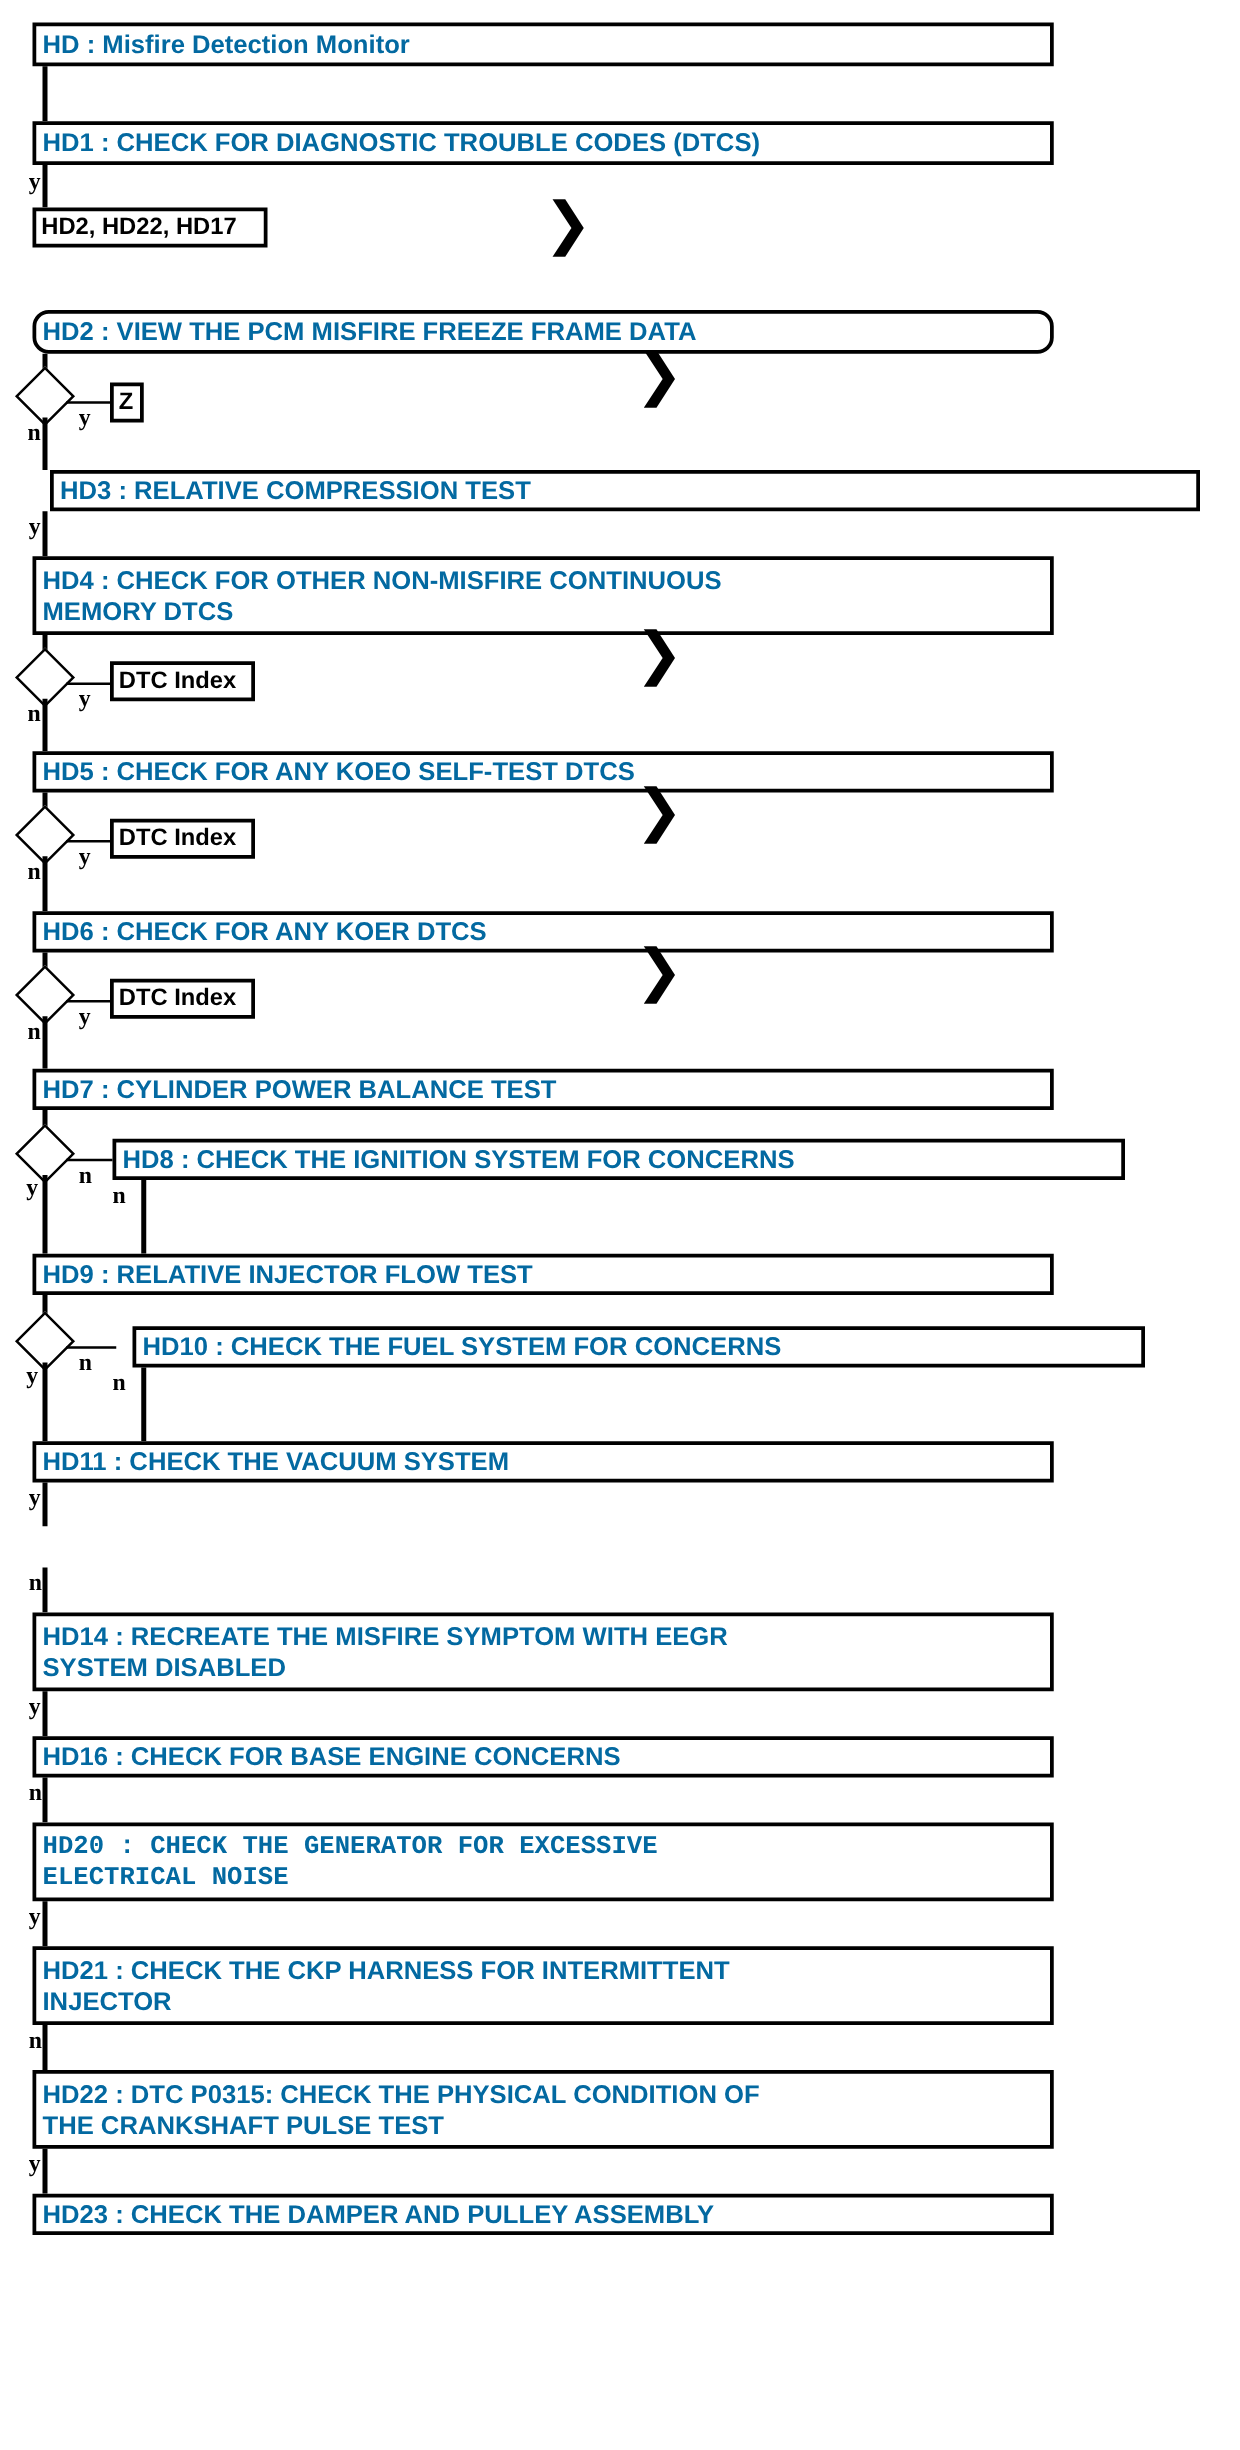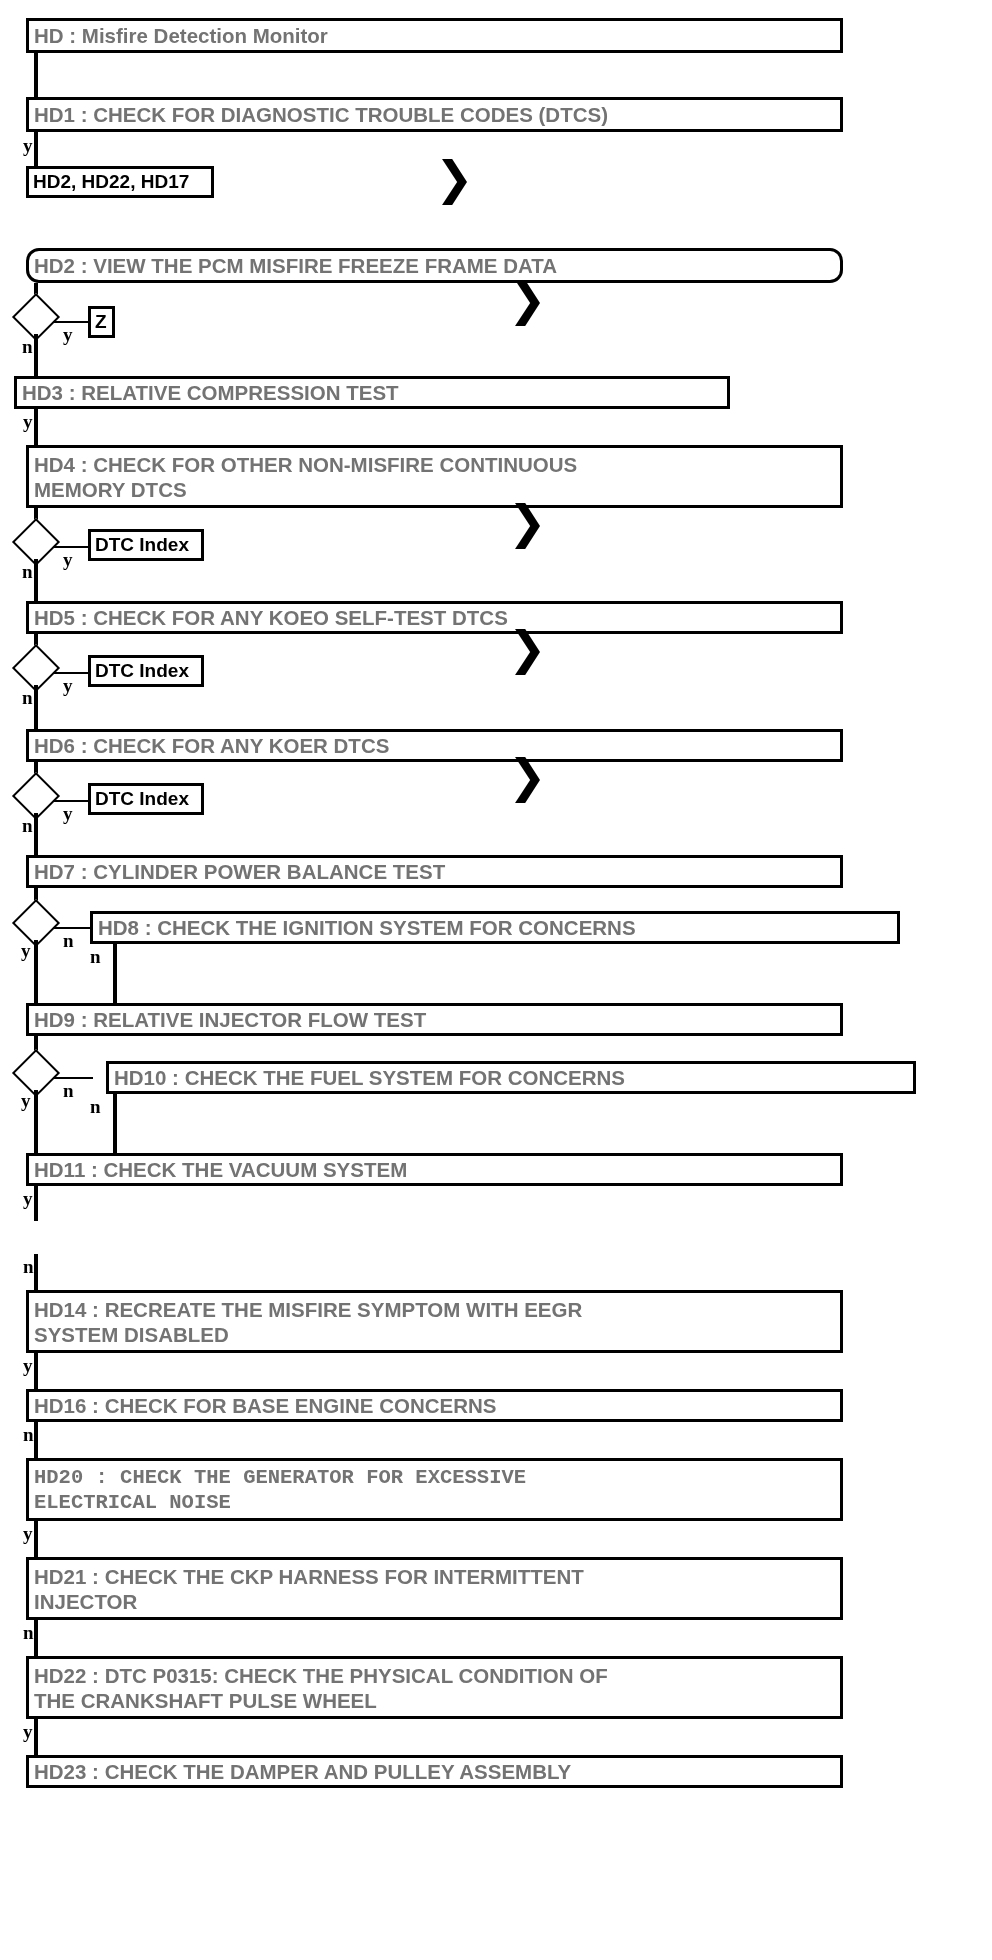--- a/index.html
+++ b/index.html
@@ -26,21 +26,21 @@
     display: flex;
     align-items: center;
   }
   .node .node-label {
     display: block;
     width: 100%;
     padding: 1px 4px 1px 5px;
     font-size: 20.5px;
     font-weight: bold;
     line-height: 25px;
-    color: #737373;
+    color: #0369a1;
     letter-spacing: 0px;
     white-space: pre-line;
   }
   .node.title .node-label {
     font-size: 20.5px;
   }
   
   .tagbox {
     position: absolute;
     box-sizing: border-box;
@@ -128,21 +128,21 @@
   <div class="diamond" style="left:19px; top:300px;"></div>
   <div class="thinline" style="left:53px; top:321px; width:38px;"></div>
   <div class="tagbox" style="left:88px; top:306px; width:27px; height:32px;">
     <span>Z</span>
   </div>
   <div class="branch" style="left:63px; top:325px;">y</div>
   <div class="branch" style="left:22px; top:337px;">n</div>
   <div class="vline" style="left:34px; top:334px; height:42px;"></div>
   <div class="chevron" style="left:508px; top:277px;">❯</div>
 
-  <div class="node" style="left:14px; top:376px; width:716px; height:33px;">
+  <div class="node" style="left:40px; top:376px; width:920px; height:33px;">
     <span class="node-label">HD3 : RELATIVE COMPRESSION TEST</span>
   </div>
   <div class="vline" style="left:34px; top:409px; height:36px;"></div>
   <div class="branch" style="left:23px; top:412px;">y</div>
 
   <div class="node" style="left:26px; top:445px; width:817px; height:63px;">
     <span class="node-label">HD4 : CHECK FOR OTHER NON-MISFIRE CONTINUOUS
 MEMORY DTCS</span>
   </div>
   <div class="vline" style="left:34px; top:508px; height:28px;"></div>
@@ -252,21 +252,21 @@
 
   <div class="node" style="left:26px; top:1557px; width:817px; height:63px;">
     <span class="node-label">HD21 : CHECK THE CKP HARNESS FOR INTERMITTENT
 INJECTOR</span>
   </div>
   <div class="vline" style="left:34px; top:1620px; height:36px;"></div>
   <div class="branch" style="left:23px; top:1623px;">n</div>
 
   <div class="node" style="left:26px; top:1656px; width:817px; height:63px;">
     <span class="node-label">HD22 : DTC P0315: CHECK THE PHYSICAL CONDITION OF
-THE CRANKSHAFT PULSE WHEEL</span>
+THE CRANKSHAFT PULSE TEST</span>
   </div>
   <div class="vline" style="left:34px; top:1719px; height:36px;"></div>
   <div class="branch" style="left:23px; top:1722px;">y</div>
 
   <div class="node" style="left:26px; top:1755px; width:817px; height:33px;">
     <span class="node-label">HD23 : CHECK THE DAMPER AND PULLEY ASSEMBLY</span>
   </div>
 
 </div>
 

